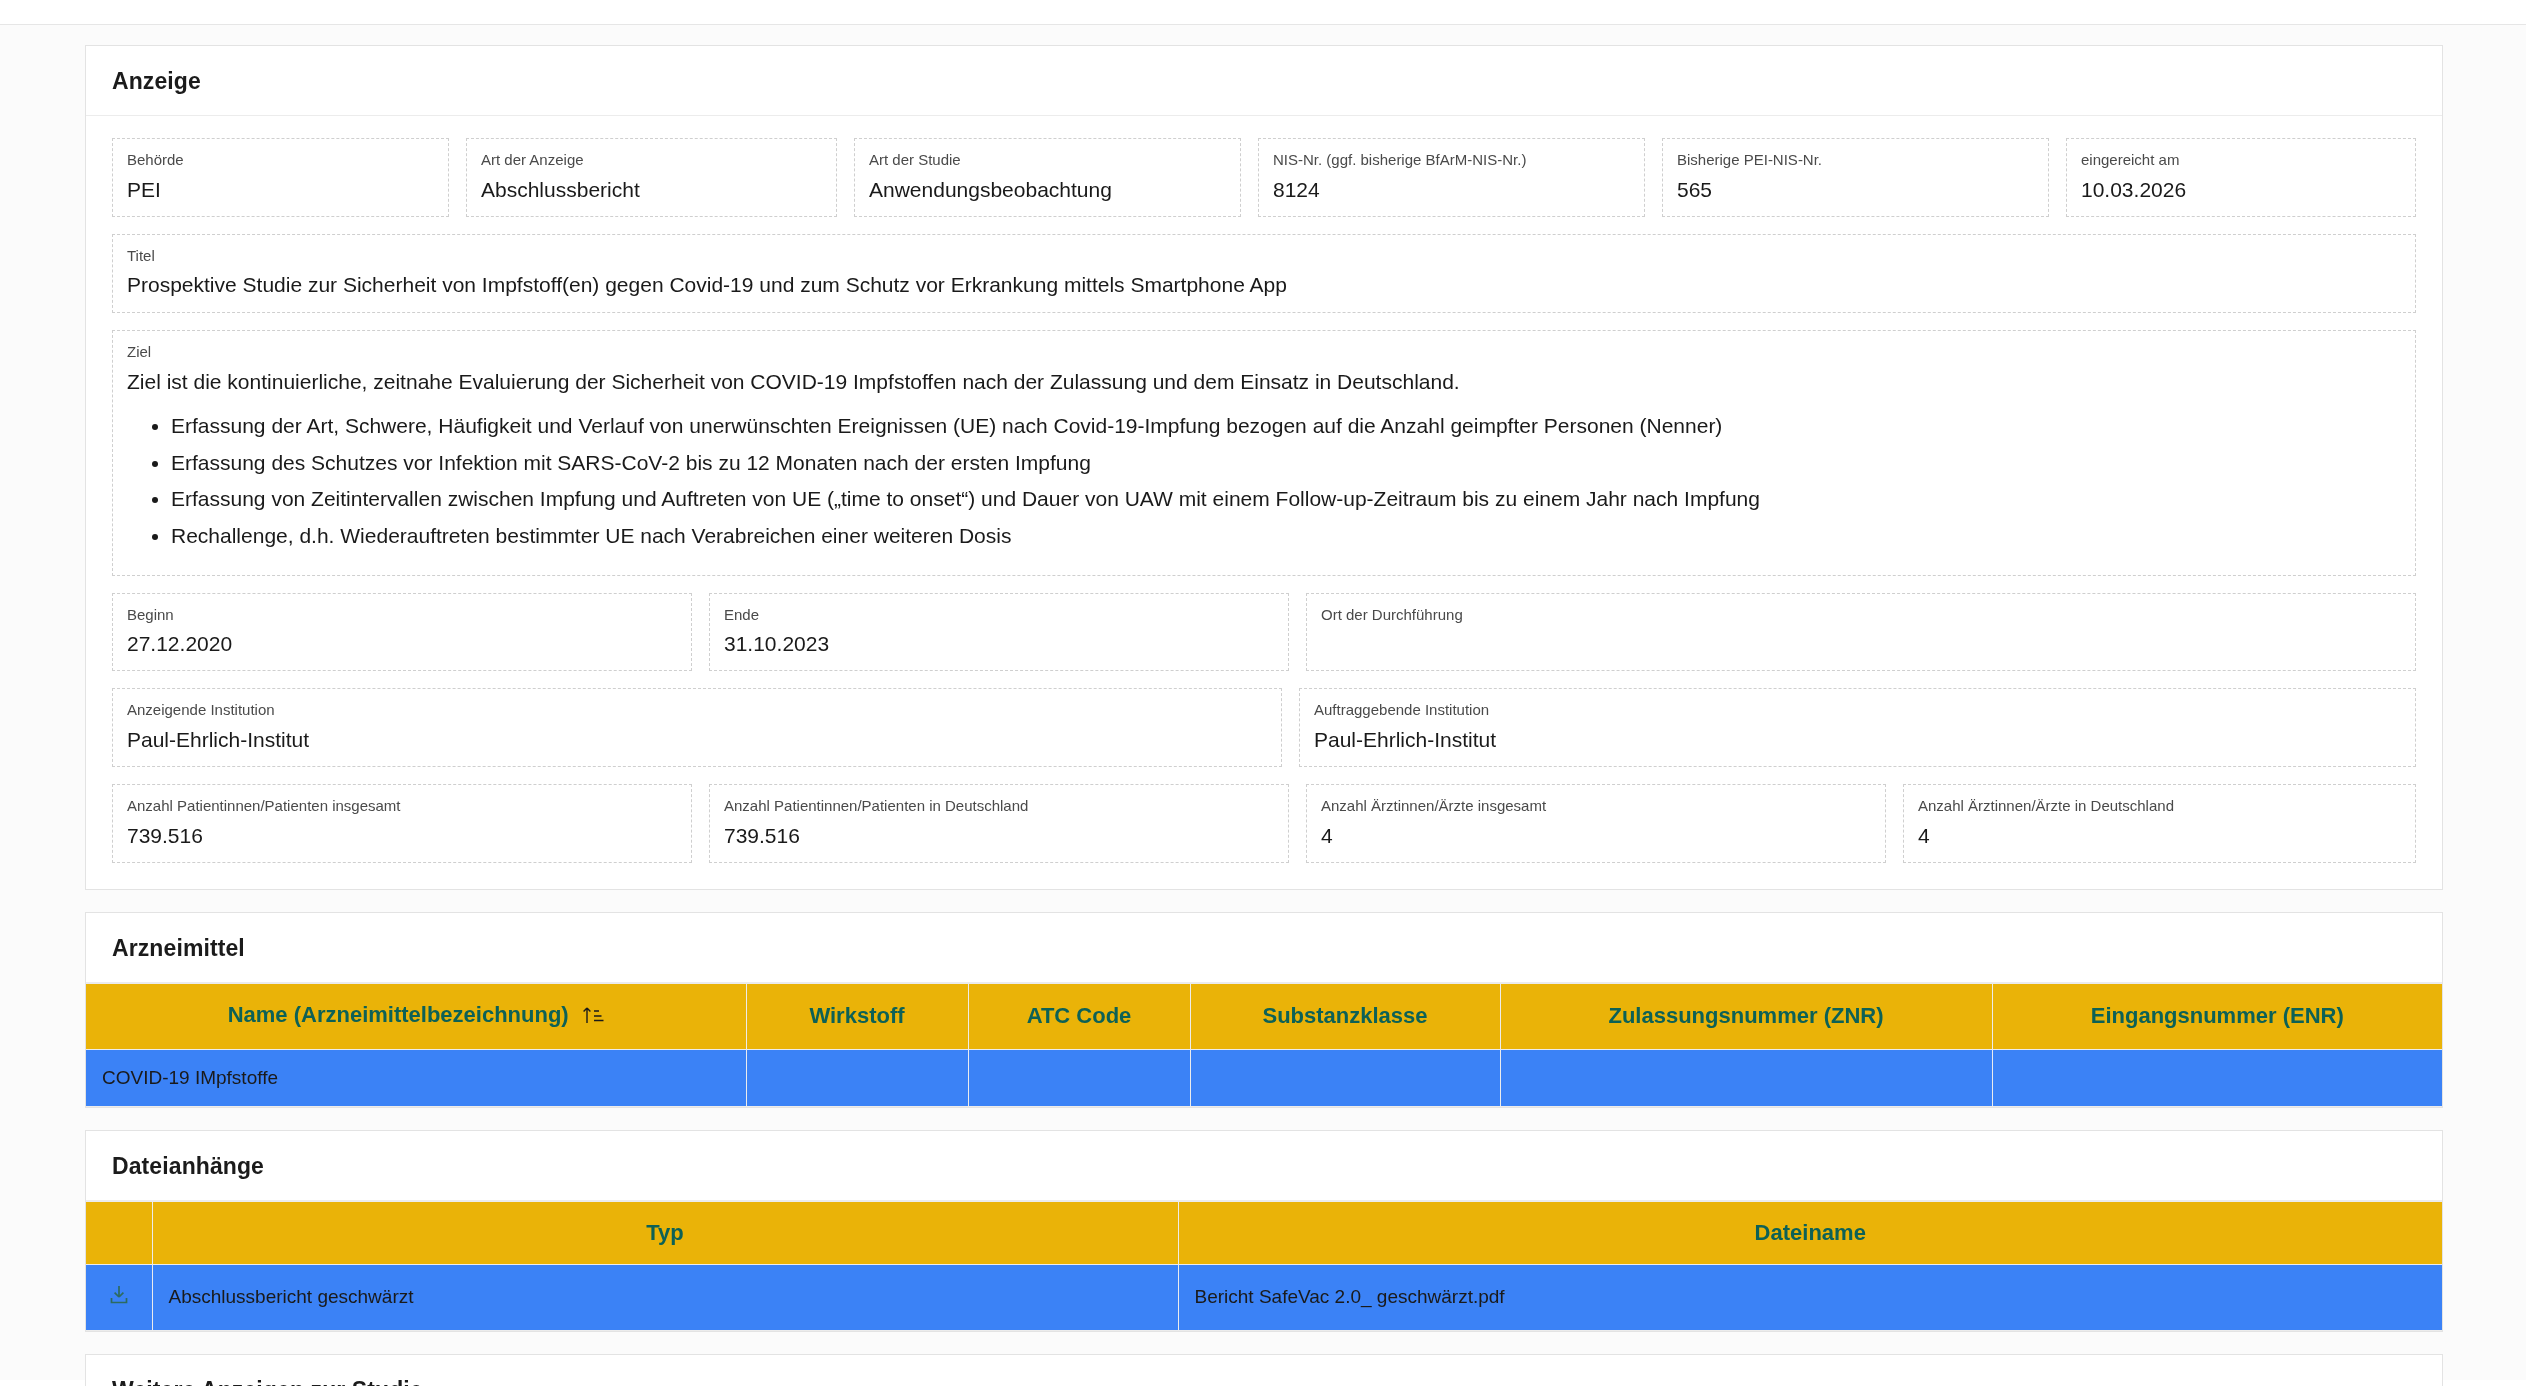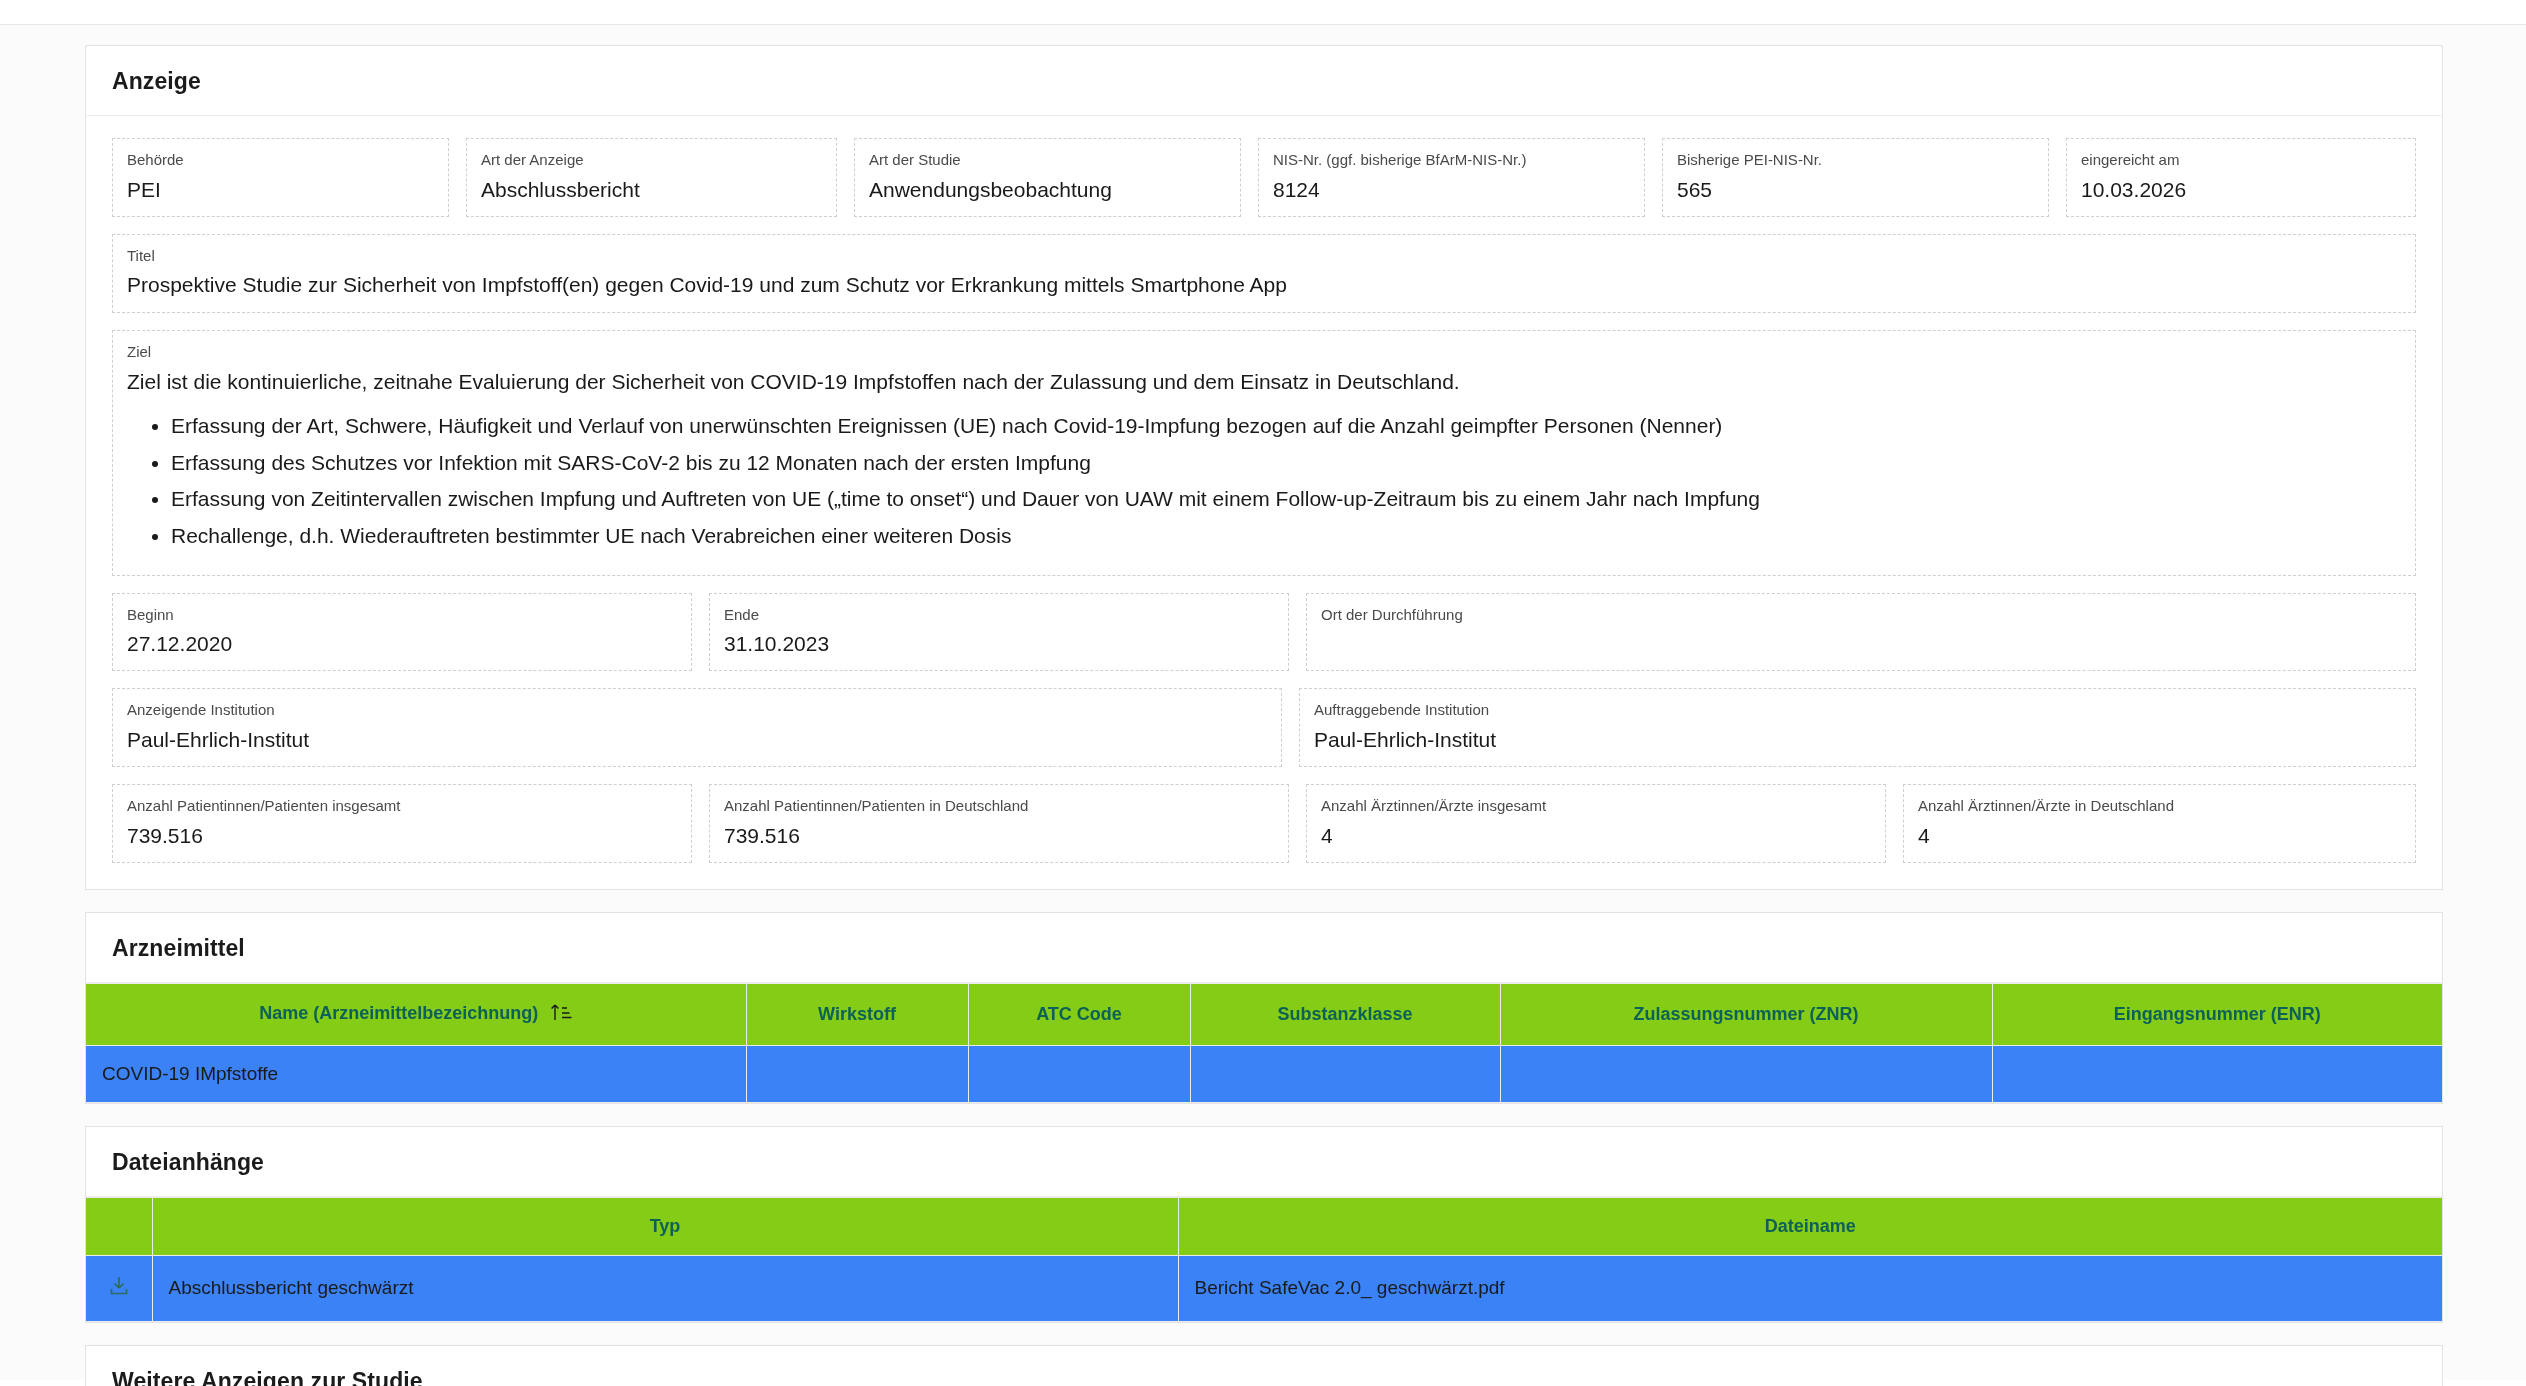--- a/index.html
+++ b/index.html
@@ -101,26 +101,26 @@
   table.grid {
     width: 100%;
     border-collapse: collapse;
     table-layout: fixed;
   }
   table.grid th {
     border-top: 1px solid #ececec;
     border-bottom: 1px solid #ececec;
     border-left: 1px solid #ececec;
     color: #0d6156;
-    font-size: 18px;
+    font-size: 22px;
     font-weight: bold;
     padding: 18px 10px;
     text-align: center;
     vertical-align: middle;
-    background: #84cc16;
+    background: #eab308;
     white-space: nowrap;
   }
   table.grid th:first-child { border-left: none; }
   table.grid td {
     border-bottom: 1px solid #ececec;
     border-left: 1px solid #ececec;
     font-size: 19px;
     color: #1a1a1a;
     padding: 17px 16px;
     vertical-align: middle;

